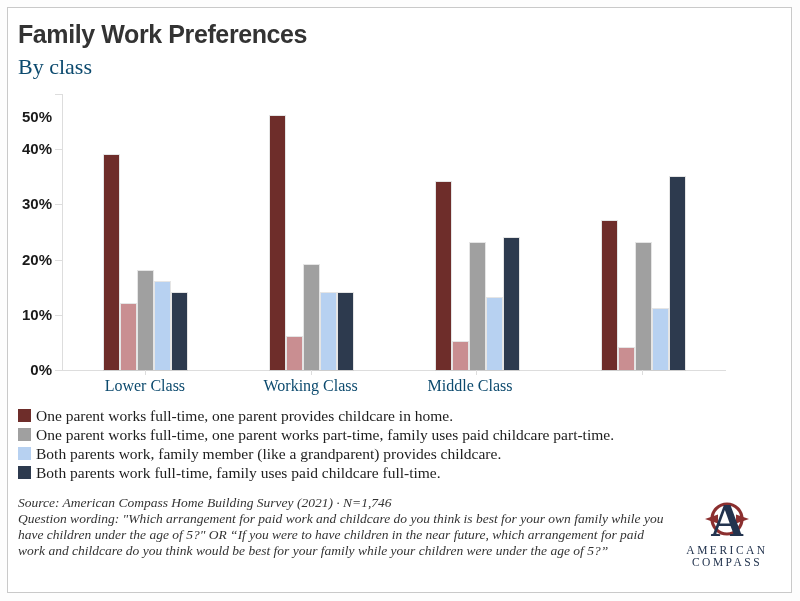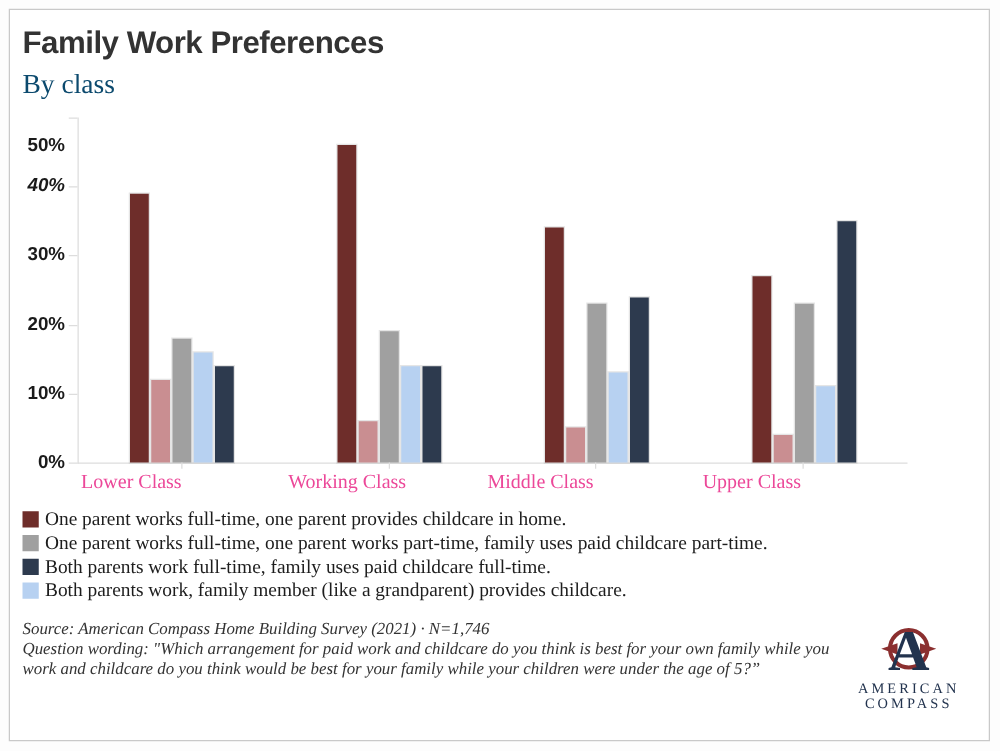--- a/index.html
+++ b/index.html
@@ -47,23 +47,23 @@
   .ytick {
     position: absolute; width: 7px; height: 1px;
     left: 47px; background: #ddd;
   }
   .xtick {
     position: absolute; width: 1px; height: 5px;
     background: #ddd;
   }
   .xlabel {
     position: absolute; width: 160px;
-    text-align: left;
+    text-align: center;
     font-size: 16px; line-height: 19px;
-    color: #ec4899;
+    color: #0c4a6e;
   }
   .bar-group {
     position: absolute; bottom: 0;
     display: flex; align-items: flex-end; gap: 2px;
   }
   .bar {
     width: 15px;
     box-shadow: 0 0 0 1px rgba(170,170,170,0.30);
   }
   
@@ -131,57 +131,57 @@
         </div>
       </div>
   <div class="ylabel" style="top: 267px;">0%</div>
       <div class="ytick" style="top: 276px;"></div>
       <div class="ylabel" style="top: 211.8px;">10%</div>
       <div class="ytick" style="top: 220.8px;"></div>
       <div class="ylabel" style="top: 156.6px;">20%</div>
       <div class="ytick" style="top: 165.6px;"></div>
       <div class="ylabel" style="top: 101.4px;">30%</div>
       <div class="ytick" style="top: 110.4px;"></div>
-      <div class="ylabel" style="top: 46.2px; font-style: italic;">40%</div>
+      <div class="ylabel" style="top: 46.2px;">40%</div>
       <div class="ytick" style="top: 55.2px;"></div>
       <div class="ylabel" style="top: -9px; margin-top: 23px;">50%</div>
       <div class="ytick" style="top: 0px;"></div>
       <div class="xtick" style="left: 136.875px; top: 276px;"></div>
       <div class="xlabel" style="left: 56.875px; top: 282px;">Lower Class</div>
       <div class="xtick" style="left: 302.625px; top: 276px;"></div>
       <div class="xlabel" style="left: 222.625px; top: 282px;">Working Class</div>
       <div class="xtick" style="left: 468.375px; top: 276px;"></div>
       <div class="xlabel" style="left: 382px; top: 282px;">Middle Class</div>
       <div class="xtick" style="left: 634.125px; top: 276px;"></div>
-      <div class="xlabel" style="left: 554.125px; top: 282px;">Upper Class</div>
     </div>
 
   <ul class="legend">
       <li>
         <span class="swatch" style="background: rgb(110, 45, 42);"></span>
         <span>One parent works full-time, one parent provides childcare in home.</span>
       </li>
       <li>
         <span class="swatch" style="background: rgb(160, 160, 160);"></span>
         <span>One parent works full-time, one parent works part-time, family uses paid childcare part-time.</span>
       </li>
       <li>
+        <span class="swatch" style="background: rgb(183, 209, 241);"></span>
+        <span>Both parents work, family member (like a grandparent) provides childcare.</span>
+      </li>
+      <li>
         <span class="swatch" style="background: rgb(45, 58, 78);"></span>
         <span>Both parents work full-time, family uses paid childcare full-time.</span>
-      </li>
-      <li>
-        <span class="swatch" style="background: rgb(183, 209, 241);"></span>
-        <span>Both parents work, family member (like a grandparent) provides childcare.</span>
       </li>
     </ul>
 
   <div class="footer">
     <div class="source-col">
       <div>Source: American Compass Home Building Survey (2021) · N=1,746</div>
       <div>Question wording: "Which arrangement for paid work and childcare do you think is best for your own family while you</div>
+      <div>have children under the age of 5?" OR “If you were to have children in the near future, which arrangement for paid</div>
       <div>work and childcare do you think would be best for your family while your children were under the age of 5?”</div>
     </div>
     <div class="logo-col">
       <svg width="124" height="74" viewBox="0 0 124 74">
         <circle cx="62" cy="24" r="15" fill="none" stroke="#8B2F2F" stroke-width="3.2"></circle>
         <polygon points="40,24 53,19.5 53,28.5" fill="#8B2F2F"></polygon>
         <polygon points="84,24 71,19.5 71,28.5" fill="#8B2F2F"></polygon>
         <text x="62" y="41" text-anchor="middle" font-family="Liberation Serif, serif" font-weight="bold" font-size="46" fill="#22334E">A</text>
         <text x="62" y="59" text-anchor="middle" font-family="Liberation Serif, serif" font-size="11.5" letter-spacing="2.5" fill="#22334E">AMERICAN</text>
         <text x="62" y="71" text-anchor="middle" font-family="Liberation Serif, serif" font-size="11.5" letter-spacing="2.5" fill="#22334E">COMPASS</text>

